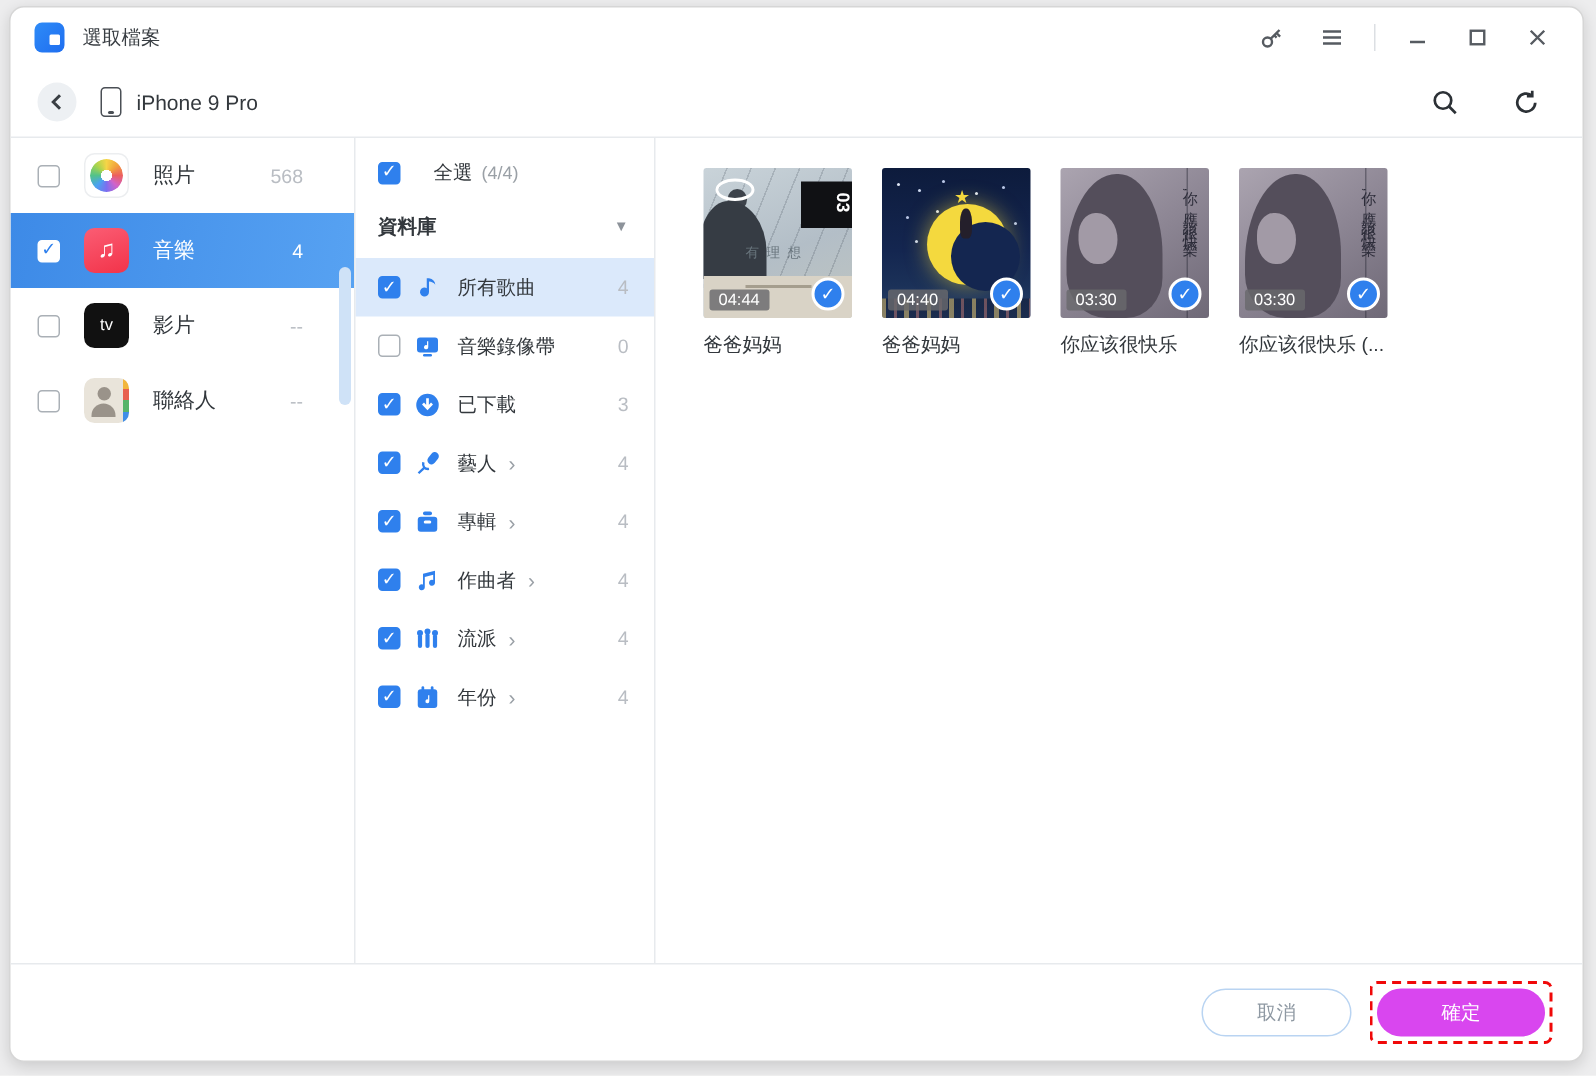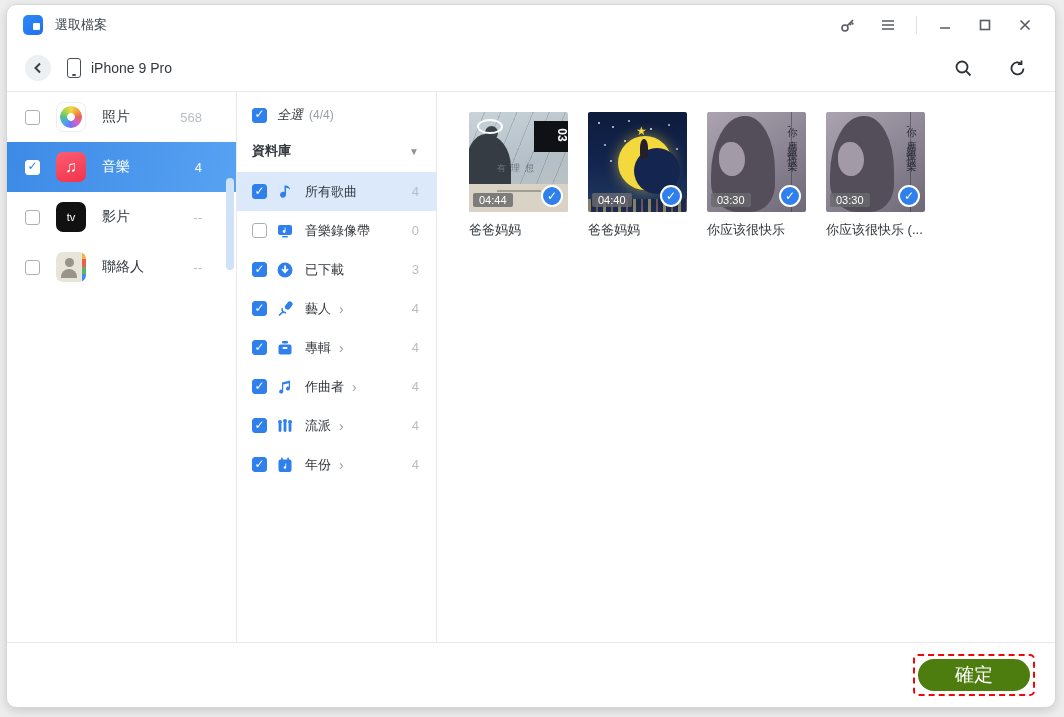--- a/index.html
+++ b/index.html
@@ -60,21 +60,21 @@
   
   .mid-row { height:30px; display:flex; align-items:center; padding:0 17px 0 15px; }
   .mid-section { height:42px; display:flex; align-items:center; padding:0 17px 0 15px; }
   .mid-section-title { font-size:13px; font-weight:bold; color:#33383d; }
   .caret { margin-left:auto; color:#8d939a; font-size:10px; cursor:pointer; }
   .lib-row { height:39px; display:flex; align-items:center; padding:0 17px 0 15px; cursor:pointer; }
   .lib-row.hl { background:#dbe9fb; }
   .lib-ico { width:20px; height:20px; margin-left:8px; flex:none; display:flex; align-items:center; justify-content:center; color:#2f80ed; }
   .lib-ico svg { fill:#2f80ed; }
   .lib-label { margin-left:10px; font-size:13px; color:#33383d; }
-  .sel-label { margin-left:10px; font-size:13px; color:#33383d;font-style:italic; }
+  .sel-label { margin-left:22px; font-size:13px; color:#33383d; }
   .sel-ratio { margin-left:6px; font-size:12px; color:#9aa0a6; }
   .lib-count { margin-left:auto; font-size:13px; color:#b9bdc3; }
   .chev { margin-left:8px; color:#9aa0a6; font-size:11px; }
   .chev::after { content:"›"; font-size:14px; }
   
   .tiles { display:flex; gap:20px; }
   .tile { width:99px; cursor:pointer; }
   .art { width:99px; height:100px; position:relative; overflow:hidden; border-radius:2px; }
   .dur { position:absolute; left:4px; bottom:5px; background:rgba(105,105,108,.82); color:#fff; font-size:11px; padding:1px 6px; border-radius:2px; }
   .chk { position:absolute; right:5px; bottom:5px; width:22px; height:22px; border-radius:50%; background:#2f80ed; border:2px solid #fff; color:#fff; display:flex; align-items:center; justify-content:center; font-size:12px; font-weight:bold; }
@@ -103,21 +103,21 @@
   
   .art-happy { background:linear-gradient(145deg,#aba4b0 0%,#8e8795 48%,#6f6977 100%); }
   .art-happy .hood { position:absolute; left:4px; top:4px; width:64px; height:96px; background:#544e5b; border-radius:52% 46% 38% 42%/62% 56% 28% 30%; }
   .art-happy .face { position:absolute; left:12px; top:30px; width:26px; height:34px; background:#a29aa6; border-radius:45% 55% 50% 50%; }
   .art-happy .vline { position:absolute; right:14px; top:0; height:100%; width:1px; background:rgba(45,45,58,.45); }
   .art-happy .vtext { position:absolute; right:7px; top:8px; writing-mode:vertical-rl; font-size:10px; letter-spacing:5px; color:#2d2d3a; }
   
   .footer { height:64px; flex:none; display:flex; align-items:center; justify-content:flex-end; padding-right:20px; gap:12px; }
   .btn-cancel { width:100px; height:32px; border-radius:16px; background:#fff; border:1px solid #b9d4f2; color:#8f99a3; font-size:13px; display:flex; align-items:center; justify-content:center; cursor:pointer; }
   .confirm-wrap { border:2px dashed #f00808; border-radius:5px; padding:3px; }
-  .btn-confirm { width:112px; height:32px; border-radius:16px; background:#4d7c0f; color:#fff; font-size:19px; display:flex; align-items:center; justify-content:center; cursor:pointer; }
+  .btn-confirm { width:112px; height:32px; border-radius:16px; background:#d946ef; color:#fff; font-size:13px; display:flex; align-items:center; justify-content:center; cursor:pointer; }
 </style>
 </head>
 <body>
 
 <div class="window">
 
   <div class="titlebar">
     <div class="logo"></div>
     <div class="win-title">選取檔案</div>
     <div class="tb-right">
@@ -387,18 +387,19 @@
             <div class="chk">✓</div>
           </div>
           <div class="tile-title">你应该很快乐 (...</div>
         </div>
 
       </div>
     </div>
   </div>
 
   <div class="footer">
+    <div class="btn-cancel">取消</div>
     <div class="confirm-wrap">
       <div class="btn-confirm">確定</div>
     </div>
   </div>
 
 </div>
 
 </body></html>

